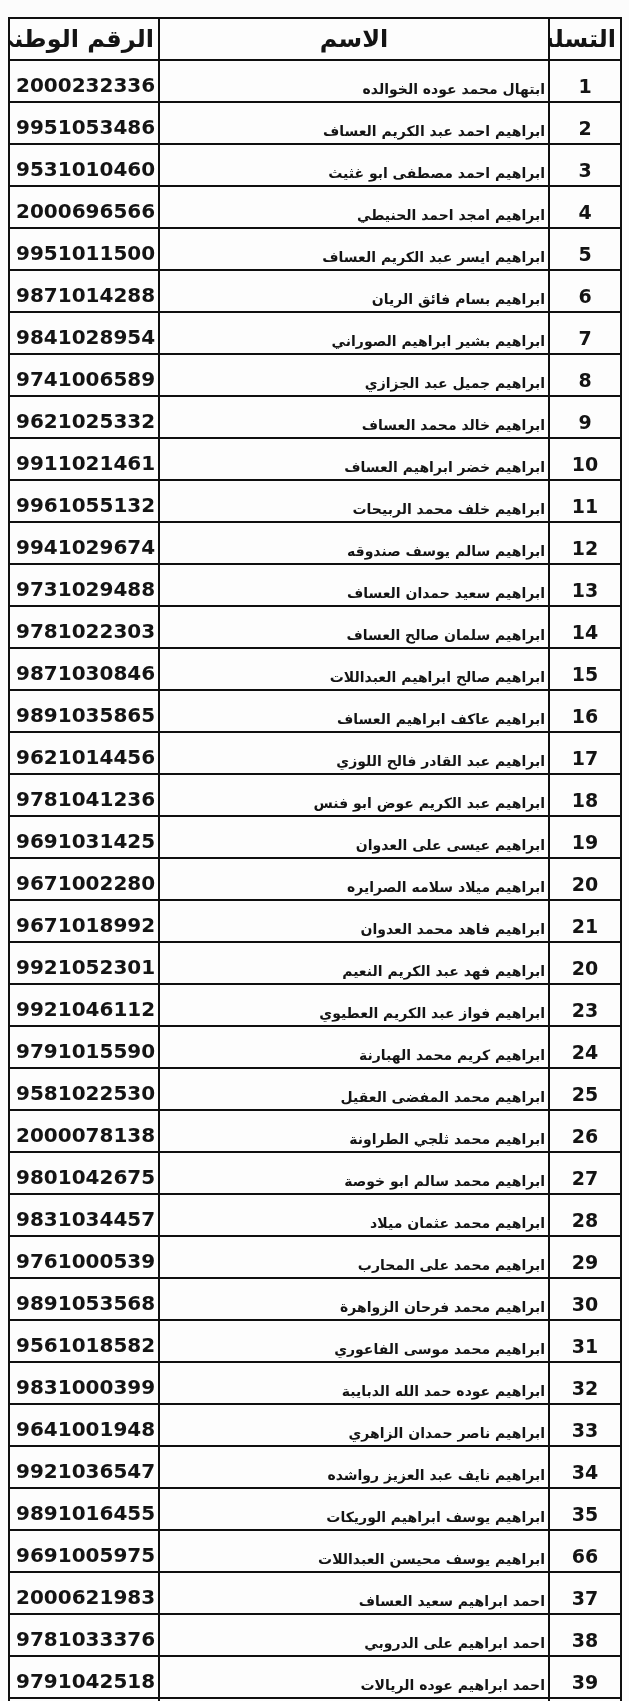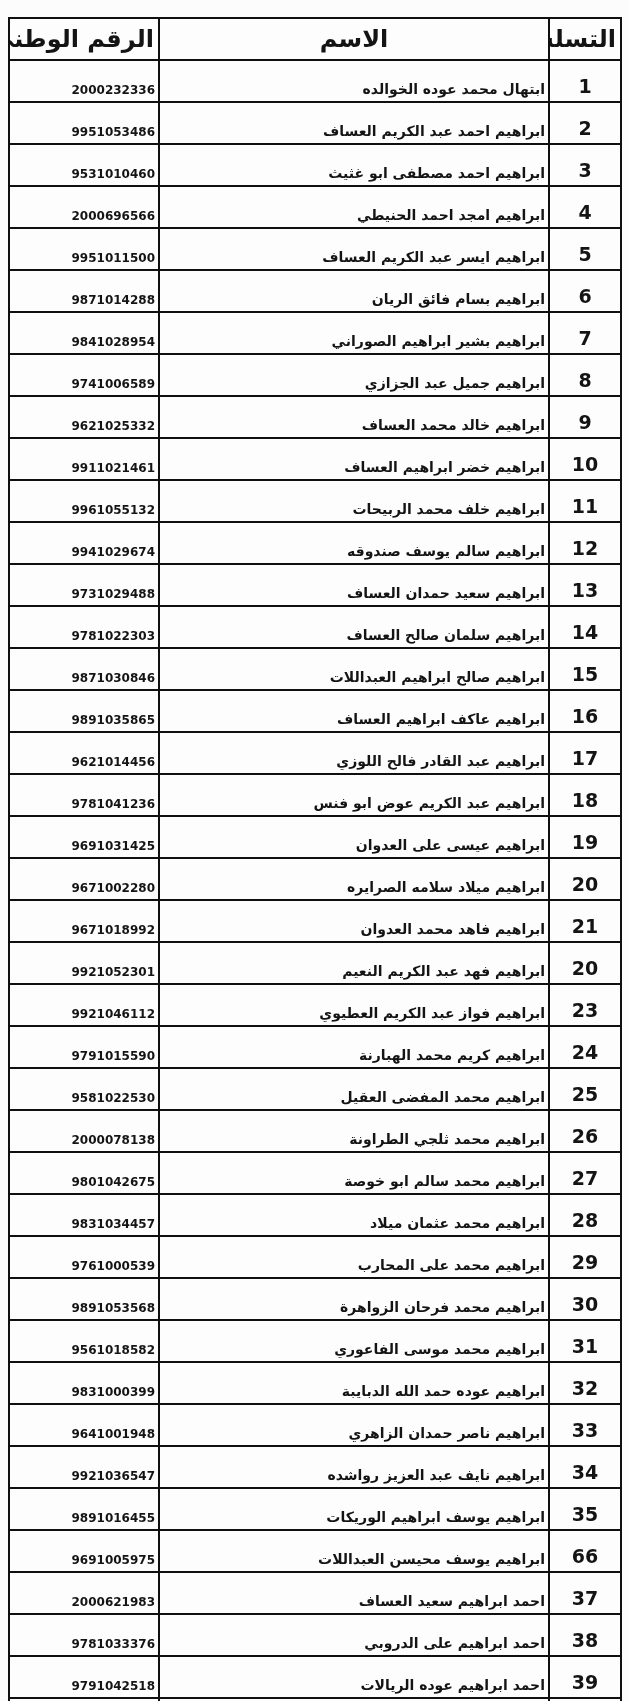--- a/index.html
+++ b/index.html
@@ -61,21 +61,21 @@
     text-align: center;
     font-size: 19px;
     direction: ltr;
   }
   td.name {
     text-align: right;
     font-size: 14px;
   }
   td.natid {
     text-align: right;
-    font-size: 12px;
+    font-size: 20px;
     direction: ltr;
     text-align: right;
     letter-spacing: 0px;
     padding-left: 6px;
   }
 </style>
 </head>
 <body>
 
 <div class="scan-page">

